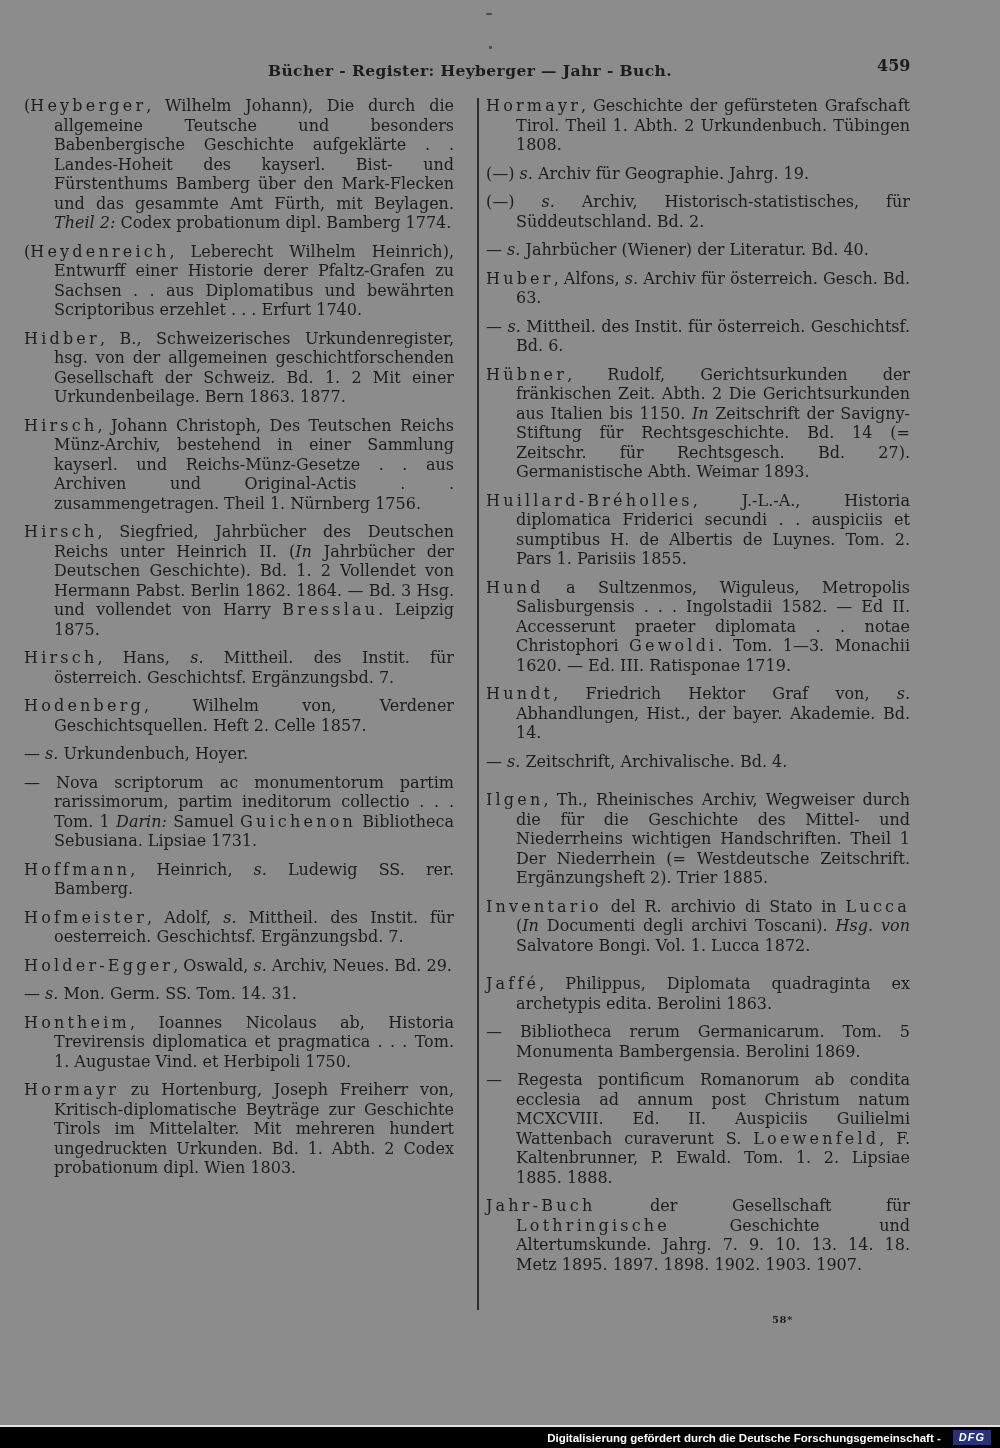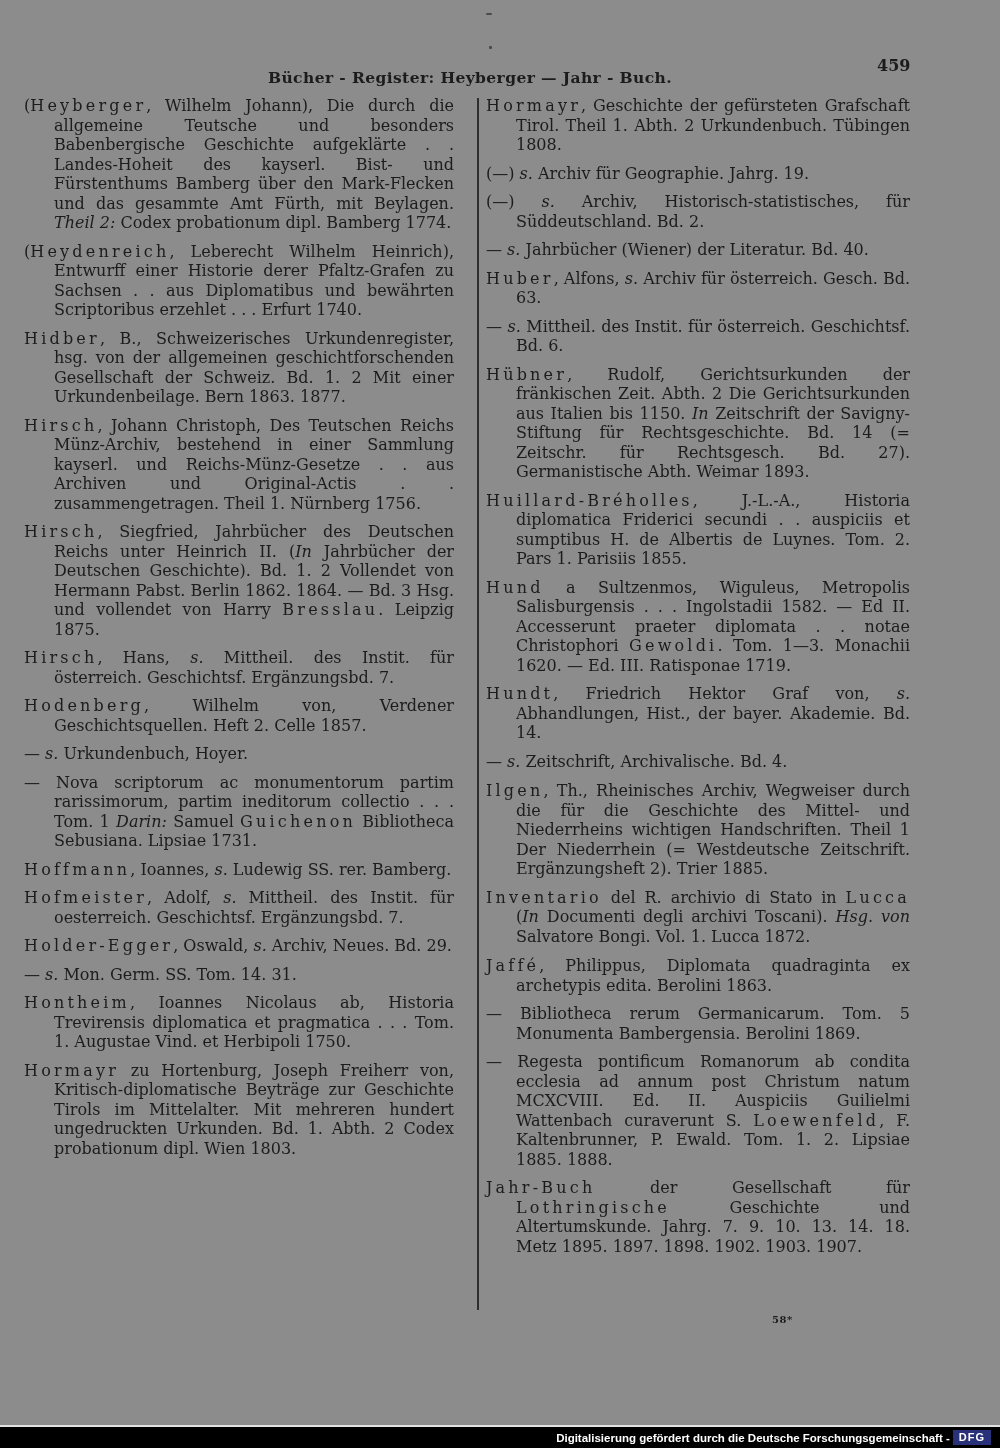--- a/index.html
+++ b/index.html
@@ -5,21 +5,21 @@
   html, body { margin: 0; padding: 0; }
   body {
     width: 1000px; height: 1448px;
     background: #8c8c8c;
     font-family: "DejaVu Serif", "Liberation Serif", serif;
     color: #1c1c1c;
     position: relative;
     overflow: hidden;
   }
   .header-title {
-    position: absolute; top: 68px; left: 250px; width: 440px;
+    position: absolute; top: 61px; left: 250px; width: 440px;
     text-align: center;
     font-size: 15.5px; font-weight: bold; letter-spacing: 0.4px;
     white-space: nowrap;
   }
   .page-number {
     position: absolute; top: 56px; left: 877px;
     font-size: 16px; font-weight: bold; text-align: center;
   }
   .divider {
     position: absolute; left: 477px; top: 98px;
@@ -31,46 +31,46 @@
     font-size: 16px; line-height: 19.5px;
     text-align: justify;
   }
   .col-left  { left: 24px;  width: 430px; }
   .col-right { left: 486px; width: 424px; }
   .entry {
     margin: 0 0 9px 0;
     padding-left: 30px;
     text-indent: -30px;
   }
-  .entry.gap { margin-top: 10px; }
+  .entry.gap { margin-top: 19px; }
   .sp { letter-spacing: 3.2px; }
   .it { font-style: italic; }
   .sig {
     position: absolute; left: 772px; top: 1314px;
     font-size: 10px; font-weight: bold; letter-spacing: 0.5px;
   }
   .speck { position: absolute; background: #4a4a4a; border-radius: 1px; }
   .speck-1 { left: 486px; top: 13px; width: 6px; height: 2px; }
   .speck-2 { left: 489px; top: 46px; width: 3px; height: 3px; }
   .banner-strip {
     position: absolute; left: 0; bottom: 21px;
     width: 100%; height: 2px; background: #e2e2e2;
   }
   .banner {
     position: absolute; left: 0; bottom: 0;
     width: 100%; height: 21px; background: #000000;
     color: #ffffff;
     font-family: "Liberation Sans", sans-serif;
     font-size: 11.5px; font-weight: bold;
     display: flex; align-items: center; justify-content: flex-end;
-    gap: 3px; padding-right: 9px; box-sizing: border-box;
+    gap: 12px; padding-right: 9px; box-sizing: border-box;
   }
   .dfg-logo {
     background: #283179; color: #ffffff;
-    font-weight: bold;
+    font-style: italic; font-weight: bold;
     font-size: 11px; letter-spacing: 1px;
     padding: 1px 6px 2px 6px;
   }
 </style>
 </head>
 <body>
 
 <div class="header-title">Bücher - Register:  Heyberger  —  Jahr - Buch.</div>
 <div class="page-number">459</div>
 
@@ -82,21 +82,21 @@
 <div class="col col-left">
     <p class="entry"><span>(</span><span class="sp">Heyberger</span><span>, Wilhelm Johann), Die durch die allgemeine Teutsche und besonders Babenbergische Geschichte aufgeklärte . . Landes-Hoheit des kayserl. Bist- und Fürstenthums Bamberg über den Mark-Flecken und das gesammte Amt Fürth, mit Beylagen. </span><span class="it">Theil 2:</span><span> Codex probationum dipl. Bamberg 1774.</span></p>
     <p class="entry"><span>(</span><span class="sp">Heydenreich</span><span>, Leberecht Wilhelm Heinrich), Entwurff einer Historie derer Pfaltz-Grafen zu Sachsen . . aus Diplomatibus und bewährten Scriptoribus erzehlet . . . Erfurt 1740.</span></p>
     <p class="entry"><span class="sp">Hidber</span><span>, B., Schweizerisches Urkundenregister, hsg. von der allgemeinen geschichtforschenden Gesellschaft der Schweiz. Bd. 1. 2 Mit einer Urkundenbeilage. Bern 1863. 1877.</span></p>
     <p class="entry"><span class="sp">Hirsch</span><span>, Johann Christoph, Des Teutschen Reichs Münz-Archiv, bestehend in einer Sammlung kayserl. und Reichs-Münz-Gesetze . . aus Archiven und Original-Actis . . zusammengetragen. Theil 1. Nürnberg 1756.</span></p>
     <p class="entry"><span class="sp">Hirsch</span><span>, Siegfried, Jahrbücher des Deutschen Reichs unter Heinrich II. (</span><span class="it">In</span><span> Jahrbücher der Deutschen Geschichte). Bd. 1. 2 Vollendet von Hermann Pabst. Berlin 1862. 1864. — Bd. 3 Hsg. und vollendet von Harry </span><span class="sp">Bresslau</span><span>. Leipzig 1875.</span></p>
     <p class="entry"><span class="sp">Hirsch</span><span>, Hans, </span><span class="it">s.</span><span> Mittheil. des Instit. für österreich. Geschichtsf. Ergänzungsbd. 7.</span></p>
     <p class="entry"><span class="sp">Hodenberg</span><span>, Wilhelm von, Verdener Geschichtsquellen. Heft 2. Celle 1857.</span></p>
     <p class="entry"><span>— </span><span class="it">s.</span><span> Urkundenbuch, Hoyer.</span></p>
     <p class="entry"><span>— Nova scriptorum ac monumentorum partim rarissimorum, partim ineditorum collectio . . . Tom. 1 </span><span class="it">Darin:</span><span> Samuel </span><span class="sp">Guichenon</span><span> Bibliotheca Sebusiana. Lipsiae 1731.</span></p>
-    <p class="entry"><span class="sp">Hoffmann</span><span>, Ioannes, </span><span class="it">s.</span><span> Ludewig SS. rer. Bamberg.</span></p>
+    <p class="entry"><span class="sp">Hoffmann</span><span>, Heinrich, </span><span class="it">s.</span><span> Ludewig SS. rer. Bamberg.</span></p>
     <p class="entry"><span class="sp">Hofmeister</span><span>, Adolf, </span><span class="it">s.</span><span> Mittheil. des Instit. für oesterreich. Geschichtsf. Ergänzungsbd. 7.</span></p>
     <p class="entry"><span class="sp">Holder-Egger</span><span>, Oswald, </span><span class="it">s.</span><span> Archiv, Neues. Bd. 29.</span></p>
     <p class="entry"><span>— </span><span class="it">s.</span><span> Mon. Germ. SS. Tom. 14. 31.</span></p>
     <p class="entry"><span class="sp">Hontheim</span><span>, Ioannes Nicolaus ab, Historia Trevirensis diplomatica et pragmatica . . . Tom. 1. Augustae Vind. et Herbipoli 1750.</span></p>
     <p class="entry"><span class="sp">Hormayr</span><span> zu Hortenburg, Joseph Freiherr von, Kritisch-diplomatische Beyträge zur Geschichte Tirols im Mittelalter. Mit mehreren hundert ungedruckten Urkunden. Bd. 1. Abth. 2 Codex probationum dipl. Wien 1803.</span></p>
   </div>
 <div class="col col-right">
     <p class="entry"><span class="sp">Hormayr</span><span>, Geschichte der gefürsteten Grafschaft Tirol. Theil 1. Abth. 2 Urkundenbuch. Tübingen 1808.</span></p>
     <p class="entry"><span>(—) </span><span class="it">s.</span><span> Archiv für Geographie. Jahrg. 19.</span></p>
     <p class="entry"><span>(—) </span><span class="it">s.</span><span> Archiv, Historisch-statistisches, für Süddeutschland. Bd. 2.</span></p>

